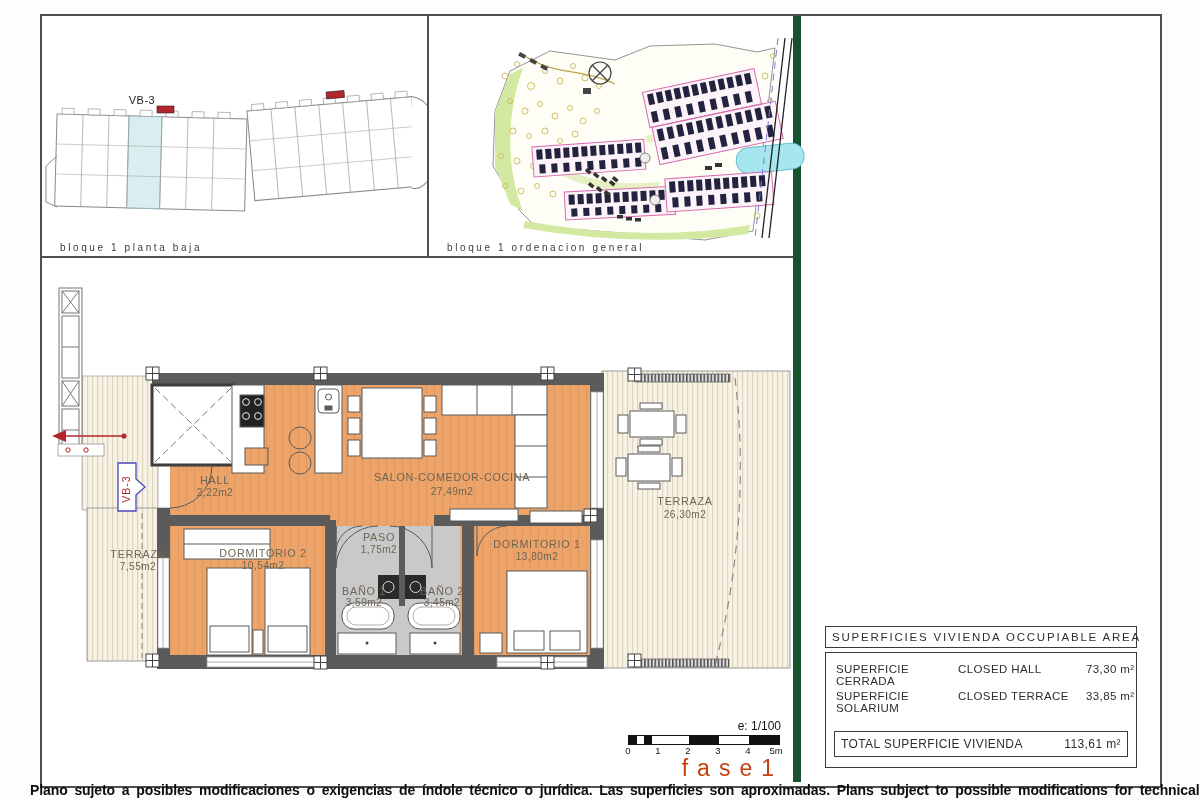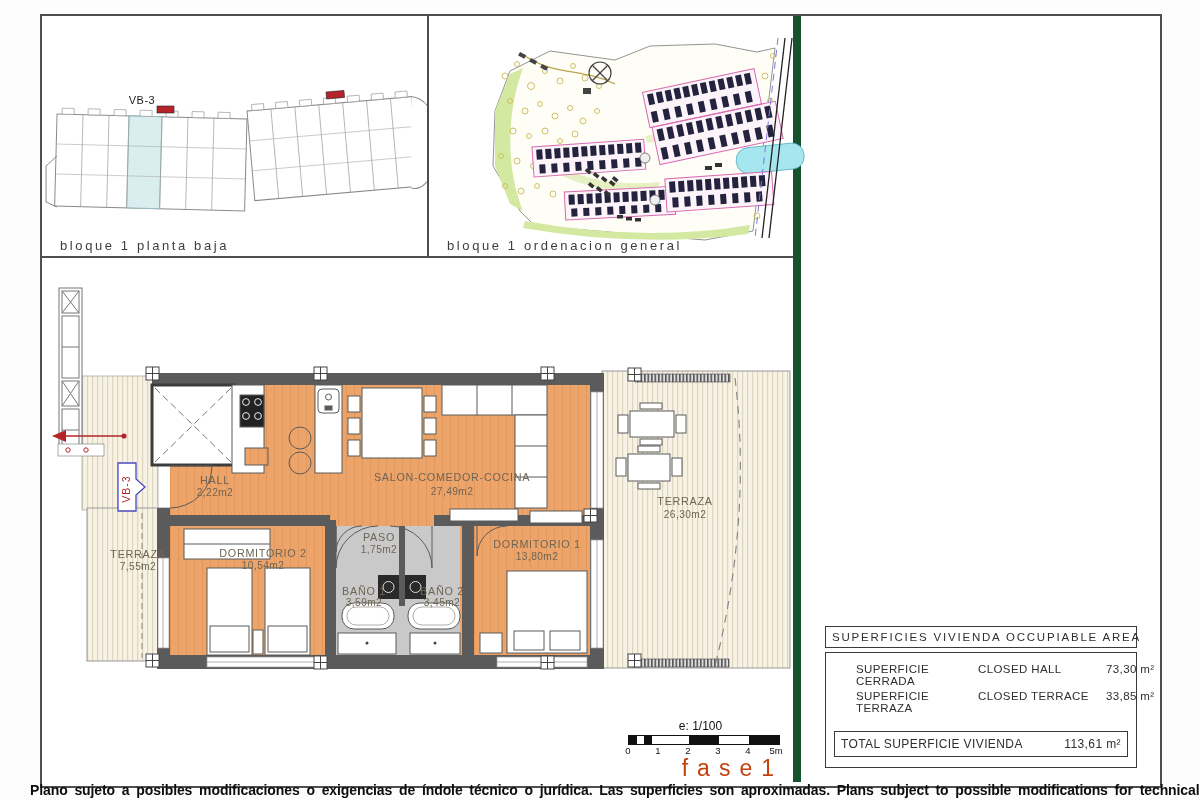--- a/index.html
+++ b/index.html
@@ -4,41 +4,41 @@
 <style>
   html,body{margin:0;padding:0;}
   body{width:1200px;height:800px;position:relative;background:#fdfdfd;
        font-family:"Liberation Sans", sans-serif;color:#333;overflow:hidden;}
   .sheet{position:absolute;left:40px;top:14px;width:1118px;height:770px;
          border:2px solid #4f4f4f;background:#fff;}
   .left-region{position:absolute;left:0;top:0;width:751px;height:766px;border-right:8px solid #14532d;}
   .panels-row{height:240px;border-bottom:2px solid #4f4f4f;display:flex;}
   .panel-planta{width:385px;border-right:2px solid #4f4f4f;position:relative;}
   .panel-ordenacion{flex:1;position:relative;padding-left:36px;}
-  .panel-caption{position:absolute;left:18px;bottom:3px;font-size:13px;letter-spacing:2.6px;
+  .panel-caption{position:absolute;left:18px;bottom:3px;font-size:10px;letter-spacing:2.6px;
                  color:#3d3d3d;white-space:nowrap;}
   .plan-area{position:absolute;left:0;top:242px;width:751px;height:524px;}
   .plan-caption{position:absolute;left:16px;bottom:2px;font-size:16.5px;letter-spacing:.3px;
                 color:#2b2b2b;white-space:pre;}
   .scale-wrap{position:absolute;right:8px;bottom:26px;width:165px;}
-  .scale-label{font-size:12px;color:#111;text-align:center;padding-right:4px;margin-top:12px;}
+  .scale-label{font-size:12px;color:#111;text-align:right;padding-right:4px;margin-top:12px;}
   .scale-bar{display:flex;height:8px;border:1px solid #111;margin-top:2px;width:150px;margin-left:8px;}
   .scale-bar .seg{width:30px;height:100%;}
   .seg.sub{display:flex;}
   .seg.sub span{width:25%;height:100%;}
   .sb-b{background:#111;} .sb-w{background:#fff;}
   .scale-ticks{position:relative;height:11px;font-size:9.5px;color:#111;margin-left:8px;width:150px;}
   .scale-ticks span{position:absolute;transform:translateX(-50%);top:0;}
   .fase{position:absolute;right:10px;bottom:0px;font-size:23px;letter-spacing:9px;color:#c2410c;}
   .right-region{position:absolute;right:0;top:0;width:363px;height:766px;}
   .areas-table{position:absolute;left:28px;top:610px;width:312px;font-size:11.5px;color:#2e2e2e;}
   .t-title{border:1.5px solid #3a3a3a;padding:4px 6px;text-align:right;letter-spacing:1.8px;
            font-size:11.5px;margin-bottom:4px;white-space:nowrap;}
   .t-body{border:1.5px solid #3a3a3a;padding:8px 8px 10px 8px;}
-  .trow{display:grid;grid-template-columns:122px 128px 1fr;padding:1.5px 2px;letter-spacing:.4px;margin-left:20px;}
+  .trow{display:grid;grid-template-columns:122px 128px 1fr;padding:1.5px 2px;letter-spacing:.4px;}
   .trow .val{text-align:right;white-space:nowrap;}
   .t-total{border:1.5px solid #3a3a3a;margin-top:16px;padding:5px 6px;display:flex;
            justify-content:space-between;font-size:12px;letter-spacing:.4px;}
   .footer-note{position:absolute;left:30px;top:782px;width:920px;font-size:14px;font-weight:bold;
                color:#0d0d0d;white-space:nowrap;letter-spacing:-0.1px;word-spacing:3px;}
   svg text{font-family:"Liberation Sans", sans-serif;}
   .room-name{fill:#6e6554;font-size:10.8px;letter-spacing:.7px;text-anchor:middle;}
   .room-area{fill:#6e6554;font-size:10.2px;letter-spacing:.4px;text-anchor:middle;}
 </style>
 </head>
@@ -609,21 +609,21 @@
   <div class="right-region">
     <div class="areas-table">
       <div class="t-title">SUPERFICIES VIVIENDA OCCUPIABLE AREA</div>
       <div class="t-body">
         <div class="trow">
           <span>SUPERFICIE CERRADA</span>
           <span>CLOSED HALL</span>
           <span class="val">73,30 m²</span>
         </div>
         <div class="trow">
-          <span>SUPERFICIE TERRAZA</span>
+          <span>SUPERFICIE SOLARIUM</span>
           <span>CLOSED TERRACE</span>
           <span class="val">33,85 m²</span>
         </div>
         <div class="t-total">
           <span>TOTAL SUPERFICIE VIVIENDA</span>
           <span>113,61 m²</span>
         </div>
       </div>
     </div>
   </div>

